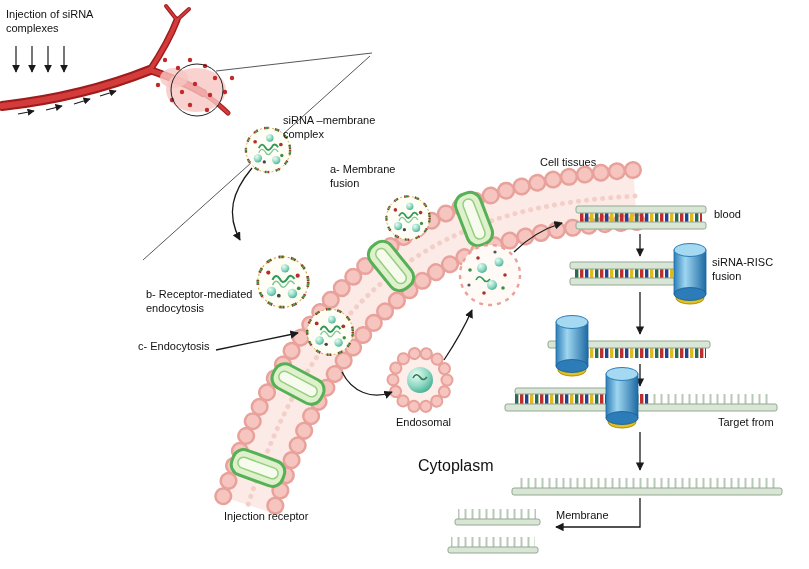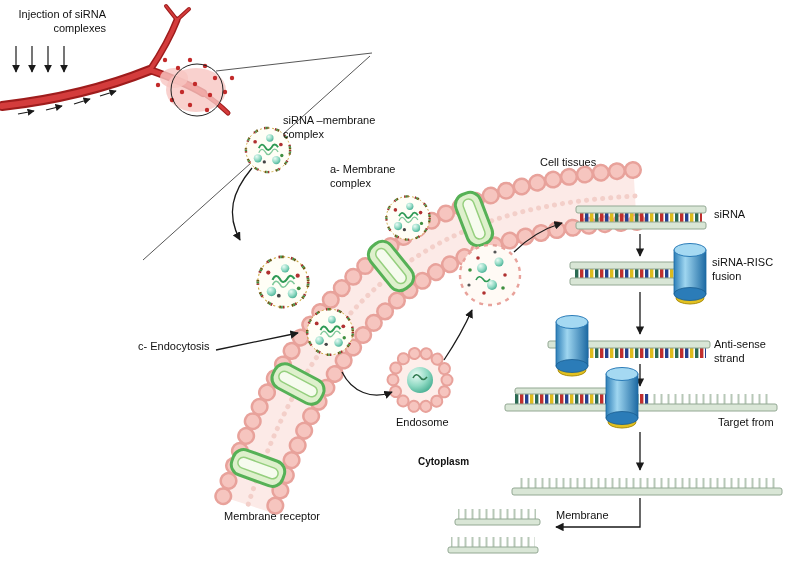--- a/index.html
+++ b/index.html
@@ -1,22 +1,22 @@
 <!DOCTYPE html>
 <html><head>
 <meta charset="utf-8">
 <style>
   *{margin:0;padding:0;box-sizing:border-box}
   html,body{background:#ffffff}
   body{font-family:"Liberation Sans",sans-serif}
   #stage{position:relative;width:809px;height:569px;background:#ffffff;overflow:hidden}
   #art{position:absolute;left:0;top:0}
   .lbl{position:absolute;font-size:11px;line-height:1.25;color:#111;white-space:pre-line}
-  .lbl.center{text-align:right}
-  .lbl.bold{font-weight:bold;font-size:10px}
+  .lbl.center{text-align:left}
+  .lbl.bold{font-weight:normal;font-size:16px}
 </style>
 </head>
 <body>
 
 <div id="stage">
 
 <svg id="art" width="809" height="569" viewBox="0 0 809 569">
   <defs>
     <marker id="ah" viewBox="0 0 10 10" refX="9" refY="5" markerWidth="6.5" markerHeight="6.5" orient="auto-start-reverse">
       <path d="M0 0 L10 5 L0 10 Z" fill="#1a1a1a"></path>
@@ -228,27 +228,27 @@
     <rect x="451" y="537" width="84" height="10" fill="url(#ticksP)"></rect>
     <rect x="448" y="547" width="90" height="6" rx="2" fill="#d9e6d6" stroke="#93a893" stroke-width="1"></rect>
   </g>
 </svg>
 
 <div class="lbl center" style="left:6px;top:8px;width:100px">Injection of siRNA
 complexes</div>
 <div class="lbl" style="left:283px;top:114px;width:110px">siRNA –membrane
 complex</div>
 <div class="lbl" style="left:330px;top:163px;width:92px">a- Membrane
-complex</div>
+fusion</div>
 <div class="lbl" style="left:540px;top:156px;width:110px">Cell tissues</div>
+<div class="lbl" style="left:146px;top:288px;width:140px">b- Receptor-mediated
+endocytosis</div>
 <div class="lbl" style="left:138px;top:340px;width:100px">c- Endocytosis</div>
-<div class="lbl" style="left:396px;top:416px;width:80px">Endosome</div>
+<div class="lbl" style="left:396px;top:416px;width:80px">Endosomal</div>
 <div class="lbl bold" style="left:418px;top:456px;width:90px">Cytoplasm</div>
-<div class="lbl" style="left:224px;top:510px;width:140px">Membrane receptor</div>
-<div class="lbl" style="left:714px;top:208px;width:60px">siRNA</div>
+<div class="lbl" style="left:224px;top:510px;width:140px">Injection receptor</div>
+<div class="lbl" style="left:714px;top:208px;width:60px">blood</div>
 <div class="lbl" style="left:712px;top:256px;width:84px">siRNA-RISC
 fusion</div>
-<div class="lbl" style="left:714px;top:338px;width:80px">Anti-sense
-strand</div>
 <div class="lbl" style="left:718px;top:416px;width:90px">Target from</div>
 <div class="lbl" style="left:556px;top:509px;width:70px">Membrane</div>
 
 </div>
 
 </body></html>

